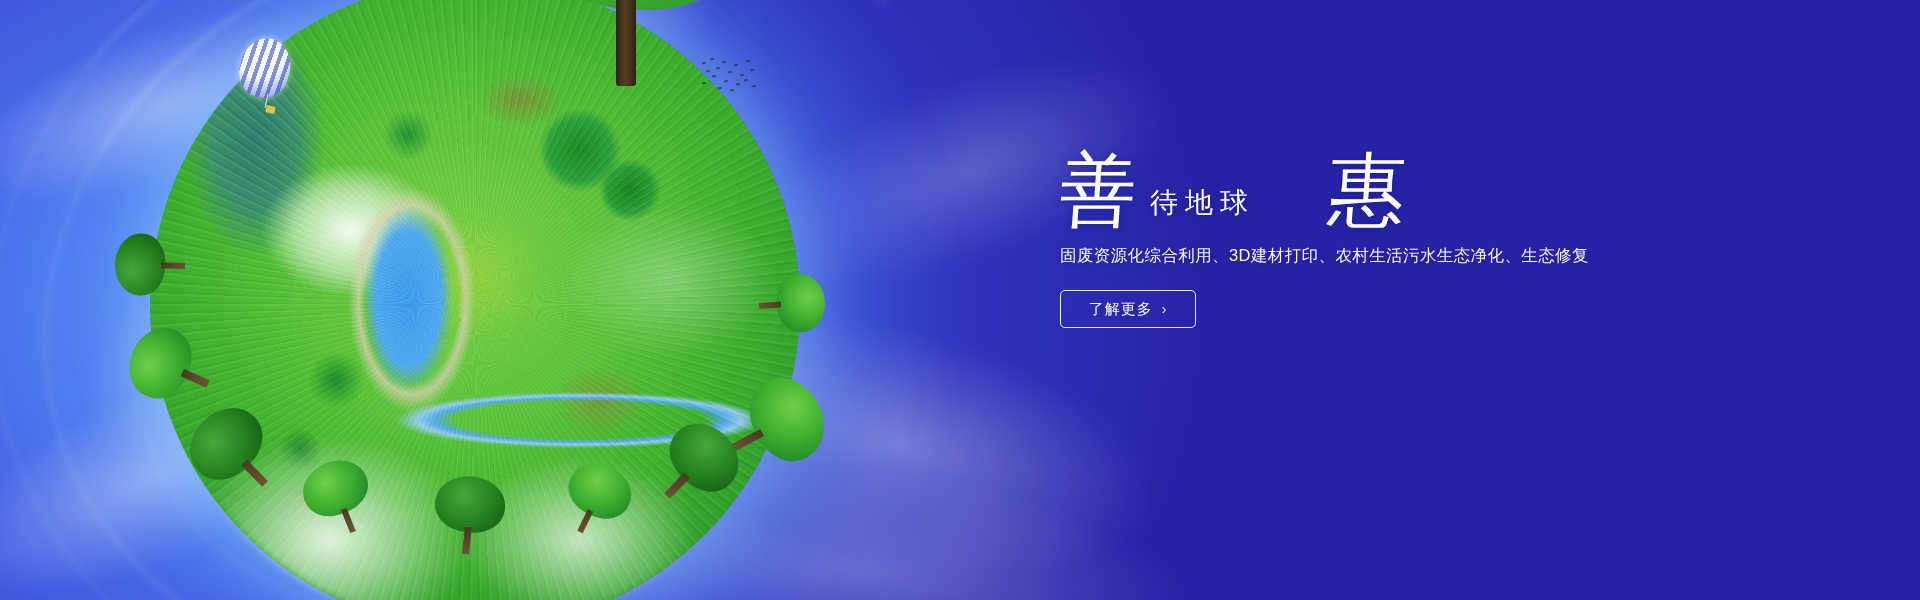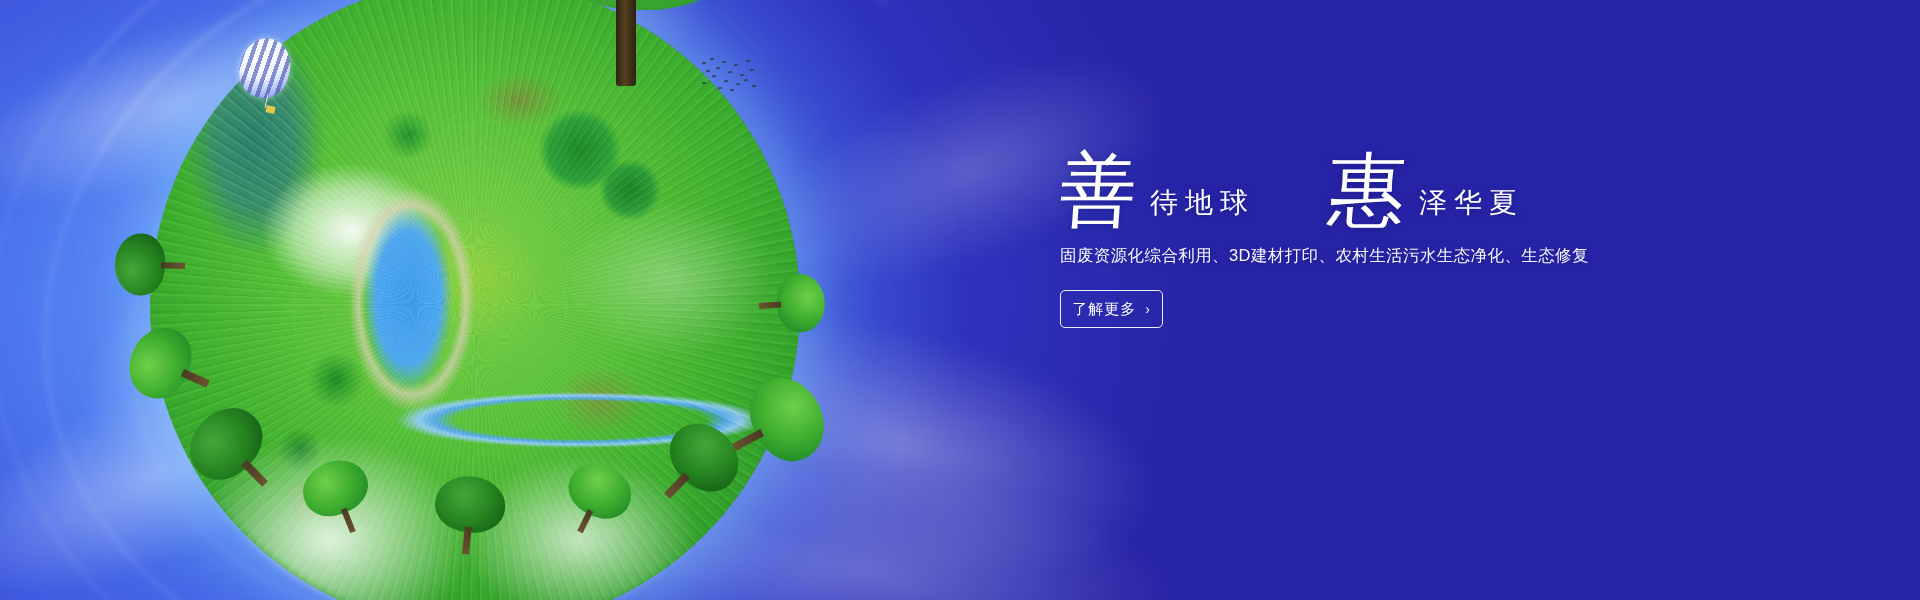--- a/index.html
+++ b/index.html
@@ -182,21 +182,21 @@
     white-space:nowrap;
   }
   #desc {
     margin-top:19px;
     font-size:16.5px; letter-spacing:.4px; font-weight:400;
     white-space:nowrap; opacity:.97;
   }
   #cta {
     display:inline-flex; align-items:center; justify-content:center;
     margin-top:23px;
-    width:103px; height:38px;
+    width:136px; height:38px;
     border:1px solid rgba(255,255,255,.92);
     border-radius:5px;
     background:transparent;
     color:#fff; font-size:15px; letter-spacing:1px;
     cursor:pointer; text-shadow:none;
   }
   #cta .chev { margin-left:9px; font-size:14px; opacity:.95; }
 </style>
 </head>
 <body>
@@ -297,21 +297,20 @@
   <div id="copy">
 
     <div id="headline">
       <div class="phrase">
         <span class="big-char">善</span>
         <span class="small-chars">待地球</span>
       </div>
       <div class="phrase-gap"></div>
       <div class="phrase">
         <span class="big-char">惠</span>
-        <span class="small-chars">泽华夏</span>
       </div>
     </div>
 
     <div id="desc">固废资源化综合利用、3D建材打印、农村生活污水生态净化、生态修复</div>
 
     <button id="cta">
       <span>了解更多</span>
       <span class="chev">›</span>
     </button>
 

